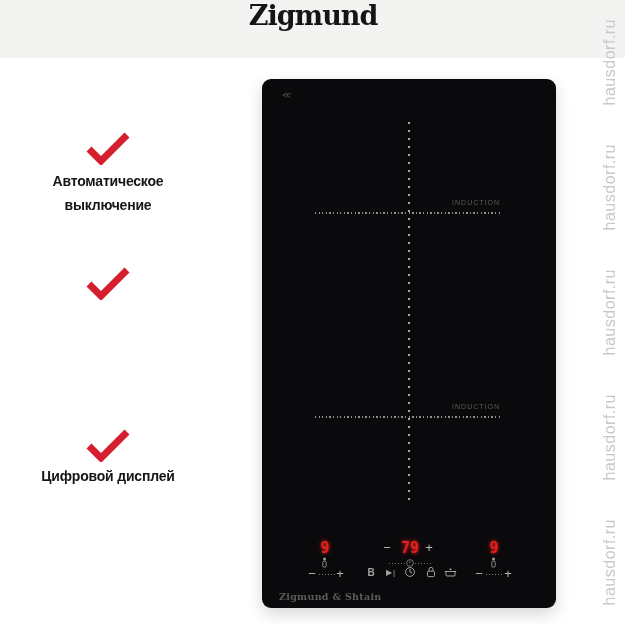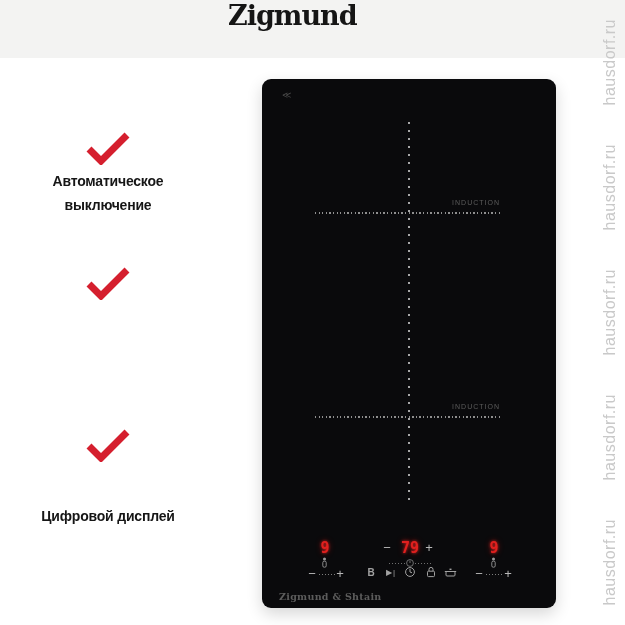--- a/index.html
+++ b/index.html
@@ -2,34 +2,34 @@
 <html><head>
 <meta charset="utf-8">
 <style>
   * { margin:0; padding:0; box-sizing:border-box; }
   html,body { width:625px; height:625px; }
   body { font-family:"Liberation Sans", sans-serif; background:#ffffff; position:relative; overflow:hidden; }
   .stage { position:absolute; left:0; top:0; width:625px; height:625px; background:#ffffff; }
 
   
   .header-band { position:absolute; left:0; top:0; width:625px; height:58px; background:#f3f3f2; }
-  .brand-logo { position:absolute; left:228px; top:3px; width:170px; text-align:left;
+  .brand-logo { position:absolute; left:228px; top:3px; width:170px; text-align:center;
     font-family:"DejaVu Serif", serif; font-weight:bold; color:#151515;
     font-size:27px; line-height:26px; letter-spacing:-1px; }
 
   
   .feature-check { position:absolute; width:46px; height:34px; }
   .feature-text { position:absolute; text-align:center; font-weight:bold; color:#161616;
     font-size:14px; line-height:24px; letter-spacing:-0.2px; }
   .check1 { left:85px; top:131px; }
   .check2 { left:85px; top:266px; }
   .check3 { left:85px; top:428px; }
   .ftext1 { left:8px;  top:169px; width:200px; }
   .ftext2 { left:23px; top:305px; width:170px; }
-  .ftext3 { left:0px;  top:464px; width:216px;margin-top:40px; }
+  .ftext3 { left:0px;  top:464px; width:216px; }
 
   
   .cooktop { position:absolute; left:262px; top:79px; width:294px; height:529px;
     background:#0a0a0c; border-radius:9px; box-shadow:0 6px 16px rgba(0,0,0,0.16); }
   .corner-mark { position:absolute; left:20px; top:11px; font-size:9px; color:#4a4a4a; }
   .vline { position:absolute; left:146px; top:43px; width:2px; height:378px;
     background-image:repeating-linear-gradient(to bottom,#a8a8a8 0 2px, transparent 2px 8px); }
   .hline { position:absolute; left:53px; width:186px; height:1.5px;
     background-image:repeating-linear-gradient(to right,#8f8f8f 0 1.3px, transparent 1.3px 3.6px); }
   .hline1 { top:133px; }

